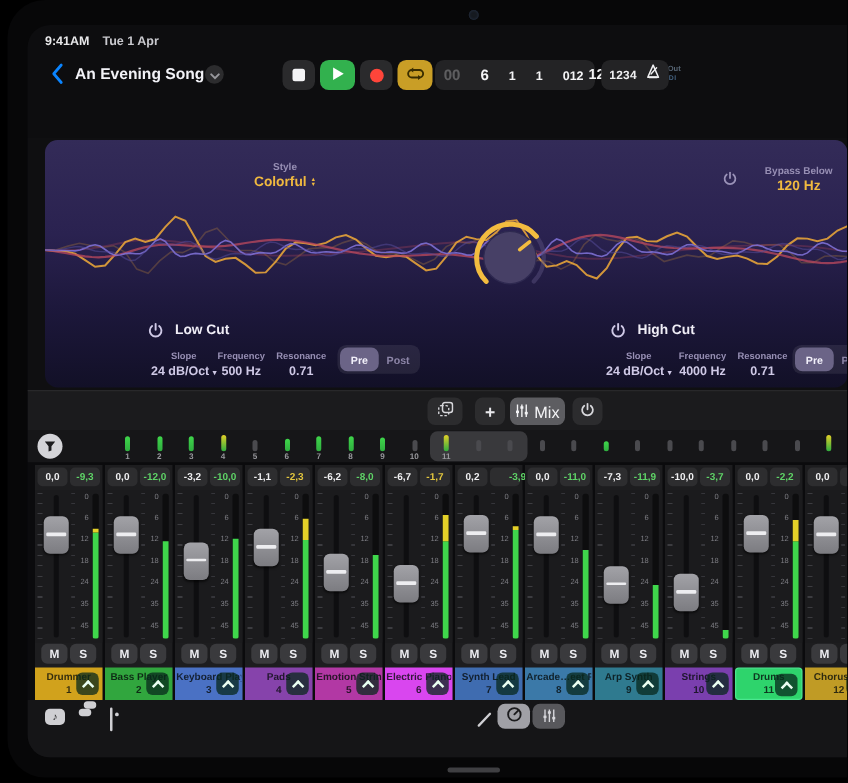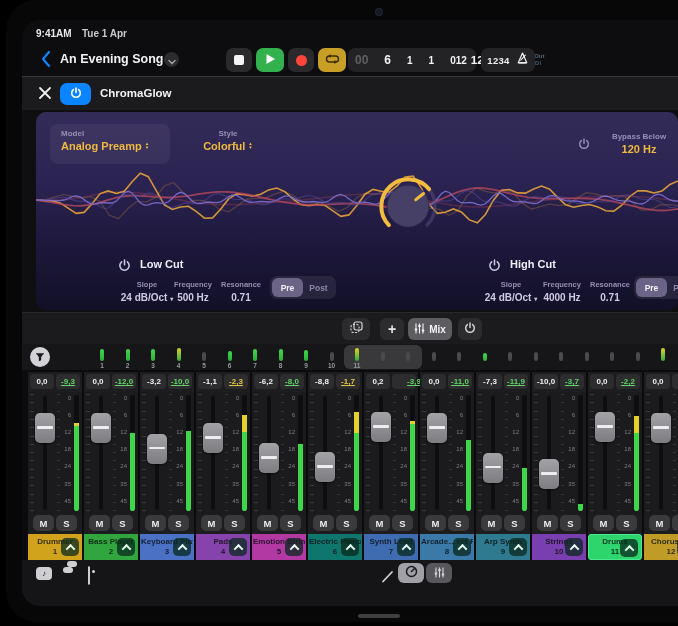--- a/index.html
+++ b/index.html
@@ -70,36 +70,36 @@
   .param .pval{font-size:10px;font-weight:600;color:#cfc9e6;margin-top:3px;}
   .seg{position:absolute;width:66px;height:23px;border-radius:7px;background:rgba(255,255,255,.08);display:flex;align-items:center;padding:2px;}
   .seg .opt{width:31px;height:19px;border-radius:6px;font-size:8.5px;font-weight:600;color:#8d86a8;display:flex;align-items:center;justify-content:center;border:none;background:transparent;}
   .seg .opt.sel{background:#6b6487;color:#f2f0fa;}
 
   
   .mixer-toolbar{position:absolute;left:0;top:292px;width:100%;height:32px;background:#1b1b1d;border-top:1px solid #28282a;}
   .mt-btn{position:absolute;top:5px;height:22px;border-radius:6px;background:#2c2c2e;border:none;display:flex;align-items:center;justify-content:center;gap:4px;color:#e8e8ec;}
   .mt-btn.sel{background:#5d5d61;}
   .mt-plus{font-size:14px;font-weight:600;color:#e8e8ec;line-height:14px;}
-  .mt-mix-label{font-size:10px;font-weight:700;color:#f4f4f6;}
+  .mt-mix-label{font-size:13px;font-weight:400;color:#f4f4f6;}
 
   
   .overview-strip{position:absolute;left:0;top:324px;width:100%;height:26px;background:#161618;}
   .filter-btn{position:absolute;left:8px;top:3px;width:20px;height:20px;border-radius:50%;background:#d4d4d8;border:none;display:flex;align-items:center;justify-content:center;}
   .ov-highlight{position:absolute;left:322px;top:1px;width:78px;height:24px;border-radius:6px;background:#39393c;}
   .mini-meter{position:absolute;bottom:9px;width:4px;border-radius:2px;}
   .mini-num{position:absolute;bottom:1px;font-size:6.5px;font-weight:600;color:#98989d;width:20px;text-align:center;}
 
   
   .mixer-body{position:absolute;left:0;top:350px;width:100%;height:190px;background:#0b0b0d;}
   .channel{position:absolute;top:2px;width:54px;height:188px;background:#1d1d1f;}
   .ch-values{position:relative;height:20px;}
   .pill{position:absolute;top:2px;width:24px;height:15px;border-radius:4px;background:#2d2d2f;font-size:8px;font-weight:700;color:#f0f0f2;display:flex;align-items:center;justify-content:center;}
   .val-fader{left:2px;}
-  .val-peak{left:28px;text-decoration:underline;}
+  .val-peak{left:28px;}
   .ch-fader-area{position:relative;height:122px;background:#1b1b1d;}
   .ticks{position:absolute;left:2px;top:2px;width:4px;height:117px;
      background:repeating-linear-gradient(to bottom,#3c3c40 0 1px,transparent 1px 8.3px);}
   .fader-rail{position:absolute;left:15px;top:4px;width:4px;height:114px;border-radius:2px;background:#0e0e10;}
   .fader-handle{position:absolute;left:7px;width:20px;height:30px;border-radius:5px;background:linear-gradient(180deg,#a2a2a7,#7c7c81);box-shadow:0 1px 2px rgba(0,0,0,.6);}
   .fader-handle::after{content:"";position:absolute;left:2px;right:2px;top:13px;height:2.5px;background:#ededf0;border-radius:1px;}
   .scale-col{position:absolute;left:29px;top:2px;width:15px;height:118px;
      background:repeating-linear-gradient(to bottom,#35353a 0 1px,transparent 1px 8.3px);background-size:3px 100%;background-repeat:no-repeat;}
   .scale-num{position:absolute;right:1px;font-size:6px;color:#7e7e84;line-height:6px;}
   .meter{position:absolute;left:46px;top:3px;width:5px;height:116px;border-radius:2px;background:#0d0d0e;overflow:hidden;}
@@ -204,59 +204,33 @@
         <span>
           <svg width="13" height="13" viewBox="0 0 14 14">
             <path d="M7 1.2 L11.6 11.6 H2.4 Z" fill="none" stroke="#f0f0f2" stroke-width="1.3" stroke-linejoin="round"></path>
             <path d="M5.2 8.8 L10 3.4" stroke="#f0f0f2" stroke-width="1.2" stroke-linecap="round"></path>
             <path d="M3.4 11.6 H10.6" stroke="#f0f0f2" stroke-width="1.6"></path>
           </svg>
         </span>
       </div>
     </div>
 
-    <div class="plugin-header">
-      <span class="close-x">
-        <svg width="14" height="14" viewBox="0 0 14 14">
-            <path d="M2 2 L12 12 M12 2 L2 12" stroke="#f0f0f2" stroke-width="1.8" stroke-linecap="round"></path>
-          </svg>
-      </span>
-      <button class="pwr-btn">
-        <span>
-          <svg width="12" height="12" viewBox="0 0 12 12">
-              <path d="M6 1 V5.4" stroke="#fff" stroke-width="1.6" stroke-linecap="round"></path>
-              <path d="M3.4 2.6 A4.3 4.3 0 1 0 8.6 2.6" fill="none" stroke="#fff" stroke-width="1.6" stroke-linecap="round"></path>
-            </svg>
-        </span>
-      </button>
-      <span class="plugin-name">ChromaGlow</span>
-    </div>
 
     <div class="plugin-band">
       <div class="plugin-panel">
 
         <svg class="waves" viewBox="0 0 642 90">
           <path id="wave-o2" fill="none" stroke="#e09b35" stroke-width="1.3" opacity="0.25" d="M0.0,45.0L9.2,44.8L18.3,41.9L27.5,39.6L36.7,41.4L45.9,43.0L55.0,41.6L64.2,46.8L73.4,60.3L82.5,63.7L91.7,53.7L100.9,46.4L110.1,47.1L119.2,42.7L128.4,31.0L137.6,27.5L146.7,37.0L155.9,45.3L165.1,45.4L174.3,47.1L183.4,54.2L192.6,56.9L201.8,50.6L210.9,44.0L220.1,43.3L229.3,43.2L238.5,39.1L247.6,36.3L256.8,40.2L266.0,46.4L275.1,48.1L284.3,47.7L293.5,51.7L302.7,56.4L311.8,52.3L321.0,42.3L330.2,38.2L339.3,39.7L348.5,35.9L357.7,29.4L366.9,34.5L376.0,49.1L385.2,56.1L394.4,53.1L403.5,54.4L412.7,60.3L421.9,55.7L431.1,40.8L440.2,33.0L449.4,36.4L458.6,38.1L467.7,34.7L476.9,37.5L486.1,47.9L495.3,54.2L504.4,51.7L513.6,49.1L522.8,50.5L531.9,49.5L541.1,43.1L550.3,37.7L559.5,38.8L568.6,41.6L577.8,40.8L587.0,40.7L596.1,47.2L605.3,55.2L614.5,55.1L623.7,50.0L632.8,49.6L642.0,50.3"></path>
           <path id="wave-r2" fill="none" stroke="#b8475a" stroke-width="1.5" opacity="0.3" d="M0.0,45.0L5.3,45.2L10.7,45.2L16.1,45.2L21.4,45.0L26.8,44.7L32.1,44.2L37.5,43.6L42.8,42.8L48.1,41.9L53.5,40.9L58.9,39.8L64.2,38.8L69.5,37.7L74.9,37.3L80.3,37.1L85.6,37.1L91.0,37.2L96.3,37.5L101.7,38.0L107.0,38.6L112.3,39.4L117.7,40.2L123.0,41.2L128.4,42.2L133.8,43.2L139.1,44.2L144.4,45.1L149.8,46.1L155.2,46.9L160.5,47.6L165.8,48.2L171.2,48.7L176.6,49.1L181.9,49.4L187.3,49.5L192.6,49.6L197.9,49.5L203.3,49.4L208.7,49.2L214.0,49.0L219.3,48.7L224.7,48.3L230.1,48.0L235.4,47.6L240.8,47.2L246.1,46.8L251.4,46.3L256.8,45.9L262.1,45.4L267.5,44.9L272.9,44.3L278.2,43.8L283.6,43.2L288.9,42.6L294.3,42.0L299.6,41.4L304.9,40.8L310.3,40.3L315.6,39.8L321.0,39.4L326.4,39.0L331.7,38.8L337.1,38.8L342.4,38.8L347.8,39.0L353.1,39.4L358.4,39.9L363.8,40.6L369.1,41.4L374.5,42.3L379.9,43.2L385.2,44.3L390.6,45.4L395.9,46.5L401.3,47.5L406.6,48.5L411.9,49.4L417.3,50.3L422.6,50.9L428.0,51.4L433.4,51.8L438.7,52.0L444.1,52.0L449.4,51.9L454.8,51.6L460.1,51.3L465.4,50.7L470.8,50.2L476.1,49.5L481.5,48.8L486.9,48.1L492.2,47.4L497.6,46.7L502.9,46.0L508.3,45.3L513.6,44.7L519.0,44.2L524.3,43.7L529.6,43.3L535.0,42.9L540.4,42.5L545.7,42.2L551.0,41.9L556.4,41.7L561.8,41.5L567.1,41.3L572.5,41.2L577.8,41.1L583.1,41.1L588.5,41.1L593.9,41.2L599.2,41.4L604.5,41.7L609.9,42.1L615.3,42.6L620.6,43.2L626.0,43.9L631.3,44.6L636.6,45.5L642.0,46.4"></path>
           <path id="wave-o1" fill="none" stroke="#e5a338" stroke-width="1.6" opacity="0.9" d="M0.0,45.0L8.0,45.6L16.1,45.9L24.1,47.9L32.1,53.1L40.1,58.4L48.1,57.4L56.2,48.5L64.2,38.6L72.2,35.9L80.3,38.5L88.3,36.2L96.3,26.5L104.3,18.3L112.3,21.7L120.4,35.8L128.4,49.8L136.4,54.5L144.4,52.0L152.5,51.3L160.5,56.7L168.5,63.2L176.6,62.9L184.6,54.3L192.6,43.9L200.6,38.9L208.7,39.7L216.7,41.2L224.7,39.3L232.7,34.9L240.8,33.0L248.8,36.6L256.8,43.8L264.8,49.6L272.9,50.8L280.9,49.4L288.9,50.4L296.9,55.9L304.9,61.3L313.0,59.9L321.0,50.3L329.0,39.2L337.1,34.4L345.1,36.3L353.1,37.1L361.1,30.9L369.1,22.1L377.2,21.2L385.2,32.8L393.2,49.2L401.3,58.4L409.3,57.3L417.3,53.9L425.3,57.0L433.4,64.9L441.4,67.8L449.4,59.5L457.4,45.2L465.4,35.3L473.5,34.5L481.5,37.9L489.5,38.1L497.6,34.0L505.6,31.1L513.6,34.2L521.6,42.4L529.6,49.8L537.7,52.2L545.7,50.5L553.7,49.5L561.8,51.9L569.8,55.8L577.8,56.1L585.8,50.2L593.9,41.3L601.9,35.7L609.9,35.9L617.9,38.0L626.0,35.9L634.0,29.4L642.0,25.9"></path>
           <path id="wave-r1" fill="none" stroke="#bd4a5e" stroke-width="1.8" opacity="0.75" d="M0.0,45.0L5.3,45.6L10.7,46.5L16.1,47.4L21.4,48.4L26.8,49.3L32.1,50.1L37.5,50.6L42.8,50.8L48.1,50.5L53.5,49.9L58.9,48.8L64.2,47.4L69.5,45.7L74.9,44.1L80.3,42.7L85.6,41.7L91.0,41.0L96.3,40.7L101.7,40.7L107.0,41.0L112.3,41.3L117.7,41.8L123.0,42.1L128.4,42.3L133.8,42.3L139.1,42.1L144.4,41.7L149.8,41.1L155.2,40.3L160.5,39.4L165.8,38.6L171.2,37.9L176.6,37.3L181.9,36.9L187.3,36.8L192.6,37.0L197.9,37.4L203.3,38.1L208.7,39.0L214.0,40.0L219.3,41.2L224.7,42.3L230.1,43.5L235.4,44.7L240.8,45.8L246.1,46.8L251.4,47.7L256.8,48.4L262.1,49.0L267.5,49.5L272.9,49.8L278.2,49.9L283.6,49.8L288.9,49.7L294.3,49.4L299.6,49.2L304.9,48.9L310.3,48.6L315.6,48.5L321.0,48.6L326.4,48.8L331.7,49.3L337.1,49.9L342.4,50.7L347.8,51.5L353.1,52.4L358.4,53.1L363.8,53.6L369.1,53.8L374.5,53.6L379.9,52.9L385.2,51.8L390.6,50.2L395.9,48.2L401.3,45.9L406.6,43.5L411.9,41.1L417.3,38.8L422.6,36.8L428.0,35.1L433.4,33.9L438.7,33.2L444.1,33.0L449.4,33.3L454.8,34.1L460.1,35.1L465.4,36.3L470.8,37.7L476.1,39.0L481.5,40.3L486.9,41.4L492.2,42.3L497.6,42.9L502.9,43.4L508.3,43.6L513.6,43.7L519.0,43.7L524.3,43.6L529.6,43.4L535.0,43.3L540.4,43.3L545.7,43.3L551.0,43.5L556.4,43.8L561.8,44.2L567.1,44.9L572.5,45.7L577.8,46.7L583.1,47.8L588.5,49.0L593.9,50.3L599.2,51.6L604.5,52.8L609.9,53.9L615.3,54.7L620.6,55.3L626.0,55.5L631.3,55.3L636.6,54.7L642.0,53.8"></path>
           <path id="wave-p1" fill="none" stroke="#7d6fd4" stroke-width="1.3" opacity="0.9" d="M0.0,45.0L4.0,45.2L8.0,45.4L12.0,45.4L16.1,45.4L20.1,45.6L24.1,45.7L28.1,45.0L32.1,43.5L36.1,41.7L40.1,40.8L44.1,41.8L48.1,44.6L52.2,47.6L56.2,49.2L60.2,49.0L64.2,47.9L68.2,47.5L72.2,48.0L76.2,48.0L80.3,46.1L84.3,42.0L88.3,37.8L92.3,36.1L96.3,38.2L100.3,43.1L104.3,47.8L108.3,50.2L112.3,49.9L116.4,48.4L120.4,47.7L124.4,48.1L128.4,48.4L132.4,46.8L136.4,43.2L140.4,39.3L144.4,37.3L148.5,38.6L152.5,42.4L156.5,46.4L160.5,48.6L164.5,48.7L168.5,47.7L172.5,47.1L176.6,47.4L180.6,47.7L184.6,46.8L188.6,44.5L192.6,41.6L196.6,39.9L200.6,40.4L204.6,42.7L208.7,45.4L212.7,47.0L216.7,47.3L220.7,46.8L224.7,46.4L228.7,46.7L232.7,47.0L236.7,46.7L240.8,45.1L244.8,42.9L248.8,41.2L252.8,41.1L256.8,42.6L260.8,44.8L264.8,46.5L268.8,47.0L272.9,46.8L276.9,46.5L280.9,46.9L284.9,47.5L288.9,47.4L292.9,45.8L296.9,42.9L300.9,40.3L304.9,39.4L309.0,41.0L313.0,44.0L317.0,46.6L321.0,47.8L325.0,47.5L329.0,47.2L333.0,47.8L337.1,48.9L341.1,49.1L345.1,47.0L349.1,42.9L353.1,38.7L357.1,36.9L361.1,38.6L365.1,42.6L369.1,46.4L373.2,48.2L377.2,48.1L381.2,47.7L385.2,48.4L389.2,49.9L393.2,50.5L397.2,48.4L401.3,43.8L405.3,38.8L409.3,36.2L413.3,37.5L417.3,41.4L421.3,45.5L425.3,47.7L429.3,47.8L433.4,47.4L437.4,47.9L441.4,49.4L445.4,50.2L449.4,48.8L453.4,45.0L457.4,40.7L461.4,38.2L465.4,38.7L469.5,41.5L473.5,44.7L477.5,46.5L481.5,46.8L485.5,46.5L489.5,46.9L493.5,47.9L497.6,48.7L501.6,48.1L505.6,45.7L509.6,42.8L513.6,40.8L517.6,40.7L521.6,42.3L525.6,44.4L529.6,45.7L533.7,46.0L537.7,45.9L541.7,46.2L545.7,47.0L549.7,47.8L553.7,47.7L557.7,46.1L561.8,43.7L565.8,41.6L569.8,41.0L573.8,42.1L577.8,43.9L581.8,45.4L585.8,45.9L589.8,45.9L593.9,46.2L597.9,47.4L601.9,48.7L605.9,49.0L609.9,47.3L613.9,43.9L617.9,40.6L621.9,39.1L626.0,40.2L630.0,42.7L634.0,45.0L638.0,46.0L642.0,46.0"></path>
           <path id="wave-p2" fill="none" stroke="#574d9e" stroke-width="1.2" opacity="0.5" d="M0.0,45.0L4.0,45.0L8.0,45.0L12.0,44.7L16.1,43.9L20.1,43.1L24.1,42.4L28.1,42.4L32.1,43.3L36.1,44.6L40.1,45.8L44.1,46.3L48.1,46.4L52.2,46.4L56.2,47.3L60.2,49.3L64.2,51.8L68.2,53.5L72.2,53.0L76.2,50.0L80.3,45.7L84.3,41.9L88.3,39.7L92.3,39.5L96.3,40.4L100.3,41.1L104.3,40.7L108.3,39.4L112.3,38.2L116.4,38.3L120.4,40.5L124.4,44.3L128.4,48.5L132.4,51.4L136.4,52.3L140.4,51.3L144.4,49.6L148.5,48.2L152.5,47.8L156.5,48.2L160.5,48.4L164.5,47.5L168.5,45.4L172.5,42.4L176.6,39.9L180.6,38.7L184.6,39.1L188.6,40.8L192.6,42.7L196.6,44.0L200.6,44.5L204.6,44.4L208.7,44.5L212.7,45.2L216.7,46.7L220.7,48.3L224.7,49.5L228.7,49.6L232.7,48.6L236.7,46.9L240.8,45.3L244.8,44.2L248.8,43.9L252.8,44.0L256.8,44.0L260.8,43.5L264.8,42.4L268.8,41.2L272.9,40.5L276.9,41.0L280.9,42.6L284.9,44.9L288.9,46.9L292.9,48.1L296.9,48.2L300.9,47.7L304.9,47.4L309.0,47.9L313.0,48.9L317.0,49.9L321.0,49.9L325.0,48.2L329.0,45.2L333.0,41.8L337.1,39.2L341.1,38.3L345.1,39.1L349.1,40.6L353.1,41.8L357.1,41.9L361.1,41.3L365.1,40.9L369.1,42.0L373.2,44.9L377.2,48.9L381.2,52.6L385.2,54.4L389.2,53.9L393.2,51.4L397.2,48.5L401.3,46.5L405.3,45.9L409.3,46.0L413.3,45.9L417.3,44.3L421.3,41.4L425.3,38.1L429.3,35.9L433.4,35.9L437.4,38.1L441.4,41.5L445.4,44.8L449.4,46.7L453.4,47.1L457.4,46.8L461.4,46.8L465.4,47.7L469.5,49.4L473.5,51.0L477.5,51.5L481.5,50.3L485.5,47.8L489.5,44.9L493.5,42.7L497.6,41.7L501.6,41.9L505.6,42.5L509.6,42.9L513.6,42.6L517.6,41.9L521.6,41.4L525.6,41.8L529.6,43.1L533.7,45.1L537.7,47.1L541.7,48.4L545.7,48.6L549.7,48.1L553.7,47.2L557.7,46.6L561.8,46.6L565.8,46.9L569.8,47.0L573.8,46.4L577.8,44.8L581.8,42.7L585.8,40.8L589.8,39.9L593.9,40.2L597.9,41.5L601.9,43.1L605.9,44.2L609.9,44.5L613.9,44.3L617.9,44.5L621.9,45.7L626.0,47.9L630.0,50.5L634.0,52.4L638.0,52.5L642.0,50.8"></path>
         </svg>
 
-        <div class="model-box">
-          <div class="p-label">Model</div>
-          <div class="val p-gold">
-              <span>Analog Preamp</span>
-            <span class="stepper">
-                <span>▲</span>
-                <span>▼</span>
-              </span>
-            </div>
-        </div>
         <div class="style-box">
           <div class="p-label">Style</div>
           <div class="val p-gold">
               <span>Colorful</span>
             <span class="stepper">
                 <span>▲</span>
                 <span>▼</span>
               </span>
             </div>
         </div>
@@ -587,21 +561,21 @@
       <div class="ch-name">Emotion Strings</div>
       <div class="ch-num">5</div>
       <div class="collapse-btn" hidden="">
         <span class="chev-up"></span>
       </div>
     </div>
   </div>
 
   <div class="channel" style="left: 286px;">
     <div class="ch-values">
-      <span class="pill val-fader">-8,8</span>
+      <span class="pill val-fader">-6,7</span>
       <span class="pill val-peak" style="color: rgb(226, 198, 62);">-1,7</span>
     </div>
     <div class="ch-fader-area">
       <div class="ticks"></div>
       <div class="fader-rail"></div>
       <div class="fader-handle" style="top: 60.08px;"></div>
       <div class="scale-col">
               <span class="scale-num" style="top: 1px;">0</span>
               <span class="scale-num" style="top: 18px;">6</span>
               <span class="scale-num" style="top: 35px;">12</span>
@@ -612,21 +586,21 @@
             </div>
       <div class="meter">
         <div class="meter-g" style="height: 77.72px;"></div>
         <div class="meter-y" style="height: 20.88px; bottom: 77.72px;"></div>
       </div>
     </div>
     <div class="ch-ms">
       <button class="ms-btn m-btn">M</button>
       <button class="ms-btn s-btn">S</button>
     </div>
-    <div class="track-label" style="background: #0f766e;">
+    <div class="track-label" style="background: #d946ef;">
       <div class="ch-name">Electric Piano</div>
       <div class="ch-num">6</div>
       <div class="collapse-btn" hidden="">
         <span class="chev-up"></span>
       </div>
     </div>
   </div>
 
   <div class="channel" style="left: 342px;">
     <div class="ch-values">

